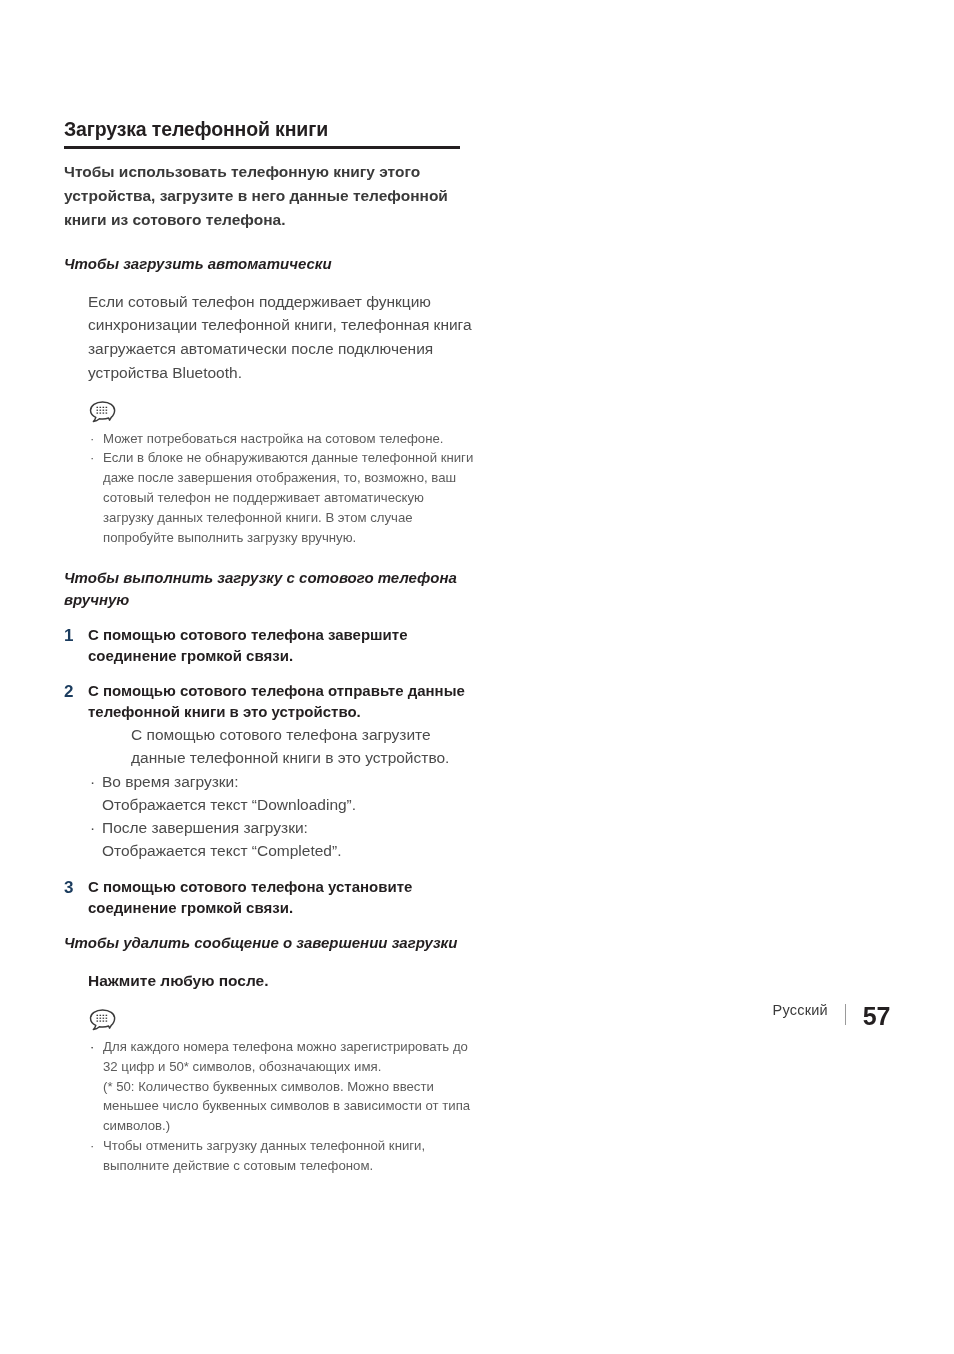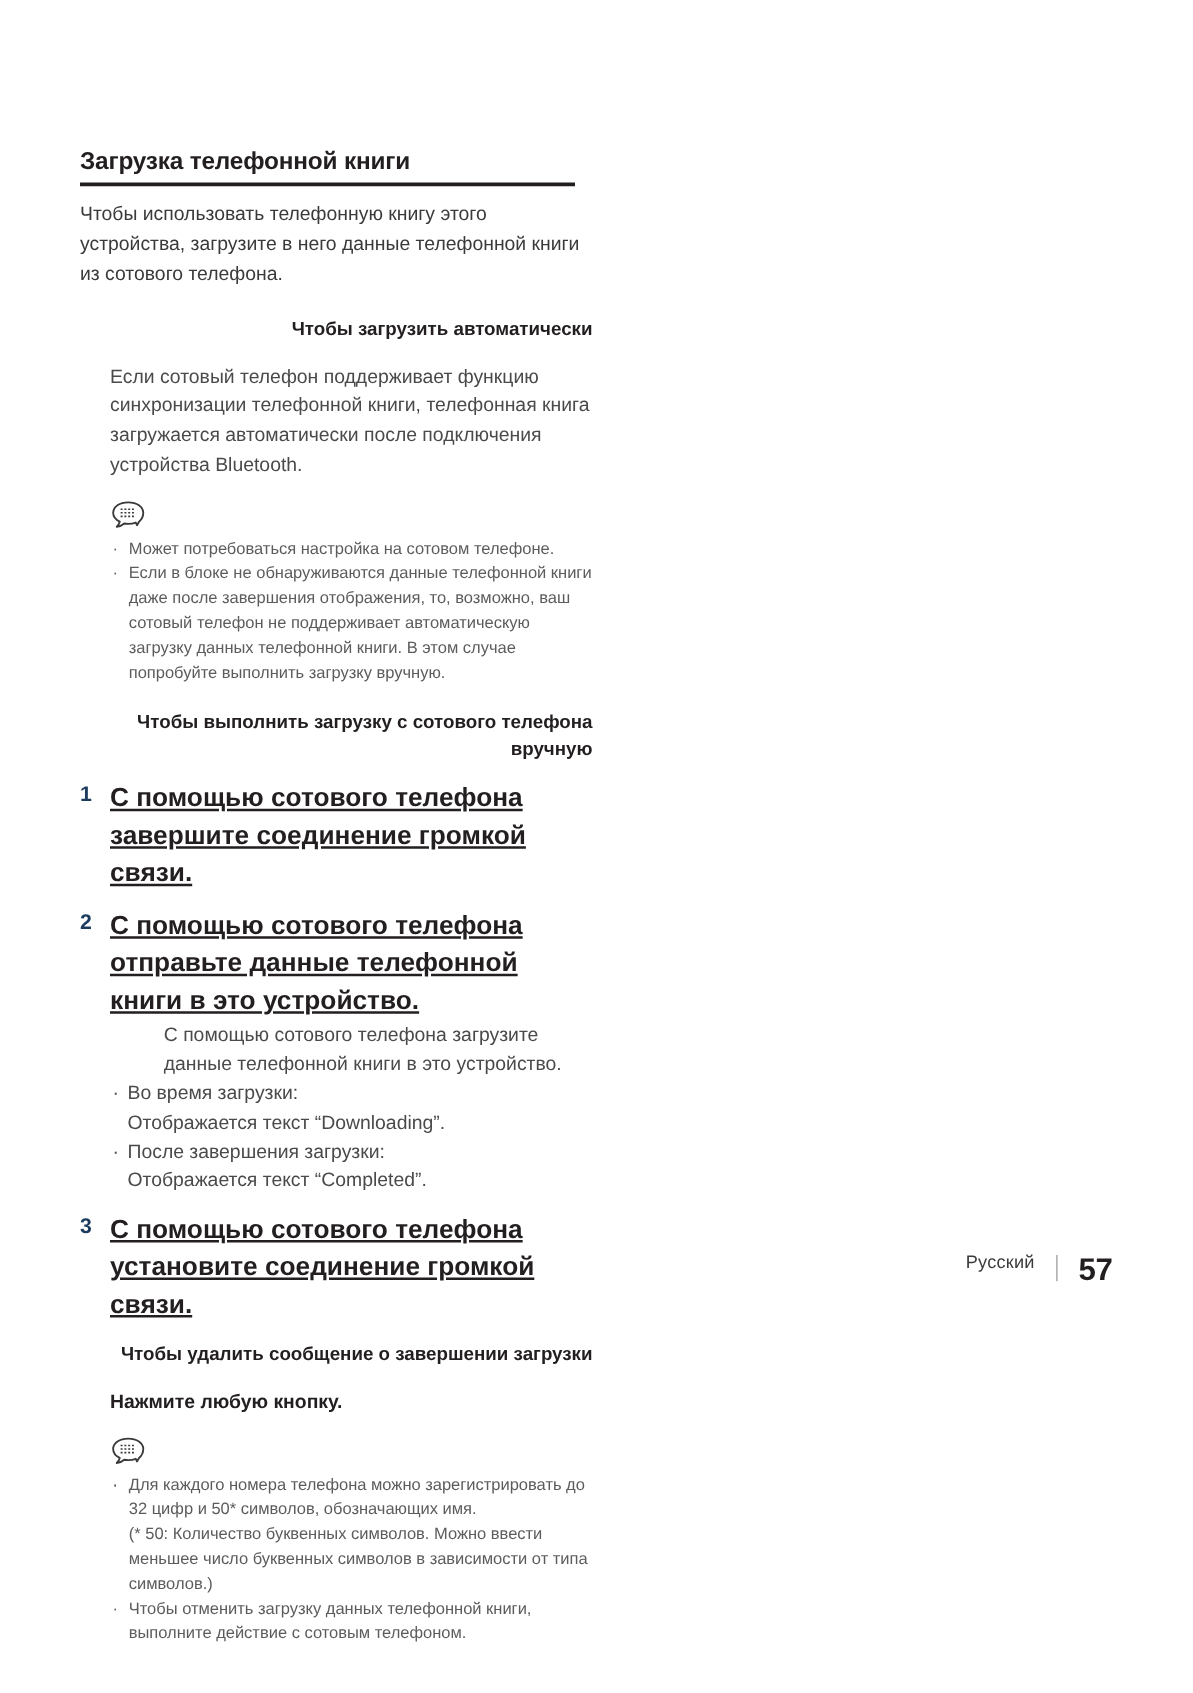--- a/index.html
+++ b/index.html
@@ -45,30 +45,31 @@
     background: #231f20;
     margin: 0 0 11px 0;
   }
 
   
   .intro {
     font-size: 15.5px;
     line-height: 1.52;
     color: #3a3a3a;
     margin: 0 0 22px 0;
+    font-weight: bold;
   }
 
   
   .sub-head {
     font-size: 15px;
     font-weight: bold;
+    font-style: italic;
     color: #231f20;
     line-height: 1.42;
     margin: 0 0 2px 0;
-    text-align: right;
   }
 
   
   .indent-body {
     margin-left: 24px;
     font-size: 15.5px;
     line-height: 1.52;
     color: #4a4a4a;
   }
   .indent-body.bold {
@@ -121,25 +122,24 @@
   .step-num {
     position: absolute;
     left: 0;
     top: 0;
     font-size: 17px;
     font-weight: bold;
     line-height: 1.42;
     color: #1b3c5e;
   }
   .step-title {
-    font-size: 21px;
+    font-size: 15px;
     font-weight: bold;
     line-height: 1.42;
     color: #231f20;
-    text-decoration: underline;
   }
   .step-body {
     font-size: 15.5px;
     line-height: 1.5;
     color: #4a4a4a;
     margin-top: 1px;
     margin-left: 43px;
   }
   .step-bullets {
     list-style: none;
@@ -266,21 +266,21 @@
       </li>
 
       <li class="step">
         <span class="step-num">3</span>
         <div class="step-title">С помощью сотового телефона установите соединение громкой связи.</div>
       </li>
 
     </ol>
 
     <h2 class="sub-head gap-sm">Чтобы удалить сообщение о завершении загрузки</h2>
-    <p class="indent-body bold">Нажмите любую кнопку.</p>
+    <p class="indent-body bold">Нажмите любую после.</p>
 
     <div class="note-block">
       <svg class="note-icon" viewBox="0 0 34 30" aria-hidden="true">
         <path d="M16.5 2.2 C8.6 2.2 2.6 6.3 2.6 11.8 C2.6 15.2 5.0 18.2 8.7 20.0
                  C8.3 21.6 7.3 23.3 5.9 24.7 C8.8 24.4 11.2 23.2 12.9 21.7
                  C14.0 21.9 15.2 22.0 16.5 22.0 C19.1 22.0 21.5 21.6 23.5 20.8
                  L24.6 23.3 L26.5 20.0 C28.8 18.1 30.4 15.2 30.4 11.8
                  C30.4 6.3 24.4 2.2 16.5 2.2 Z" fill="none" stroke="#3a3a3a" stroke-width="1.7" stroke-linejoin="round"></path>
         <g stroke="#3a3a3a" stroke-width="1.5" stroke-linecap="butt">
           <line x1="9.5" y1="8.5" x2="11.3" y2="8.5"></line>

